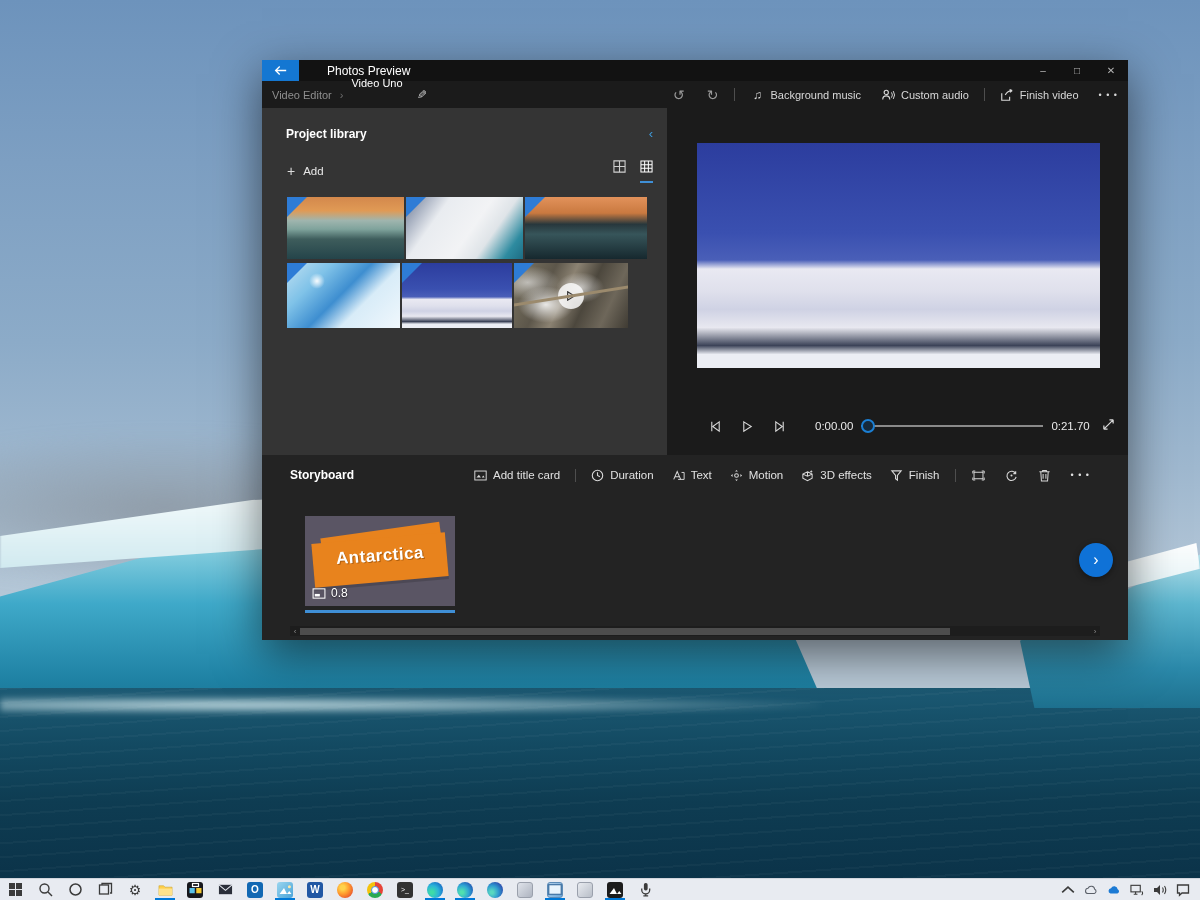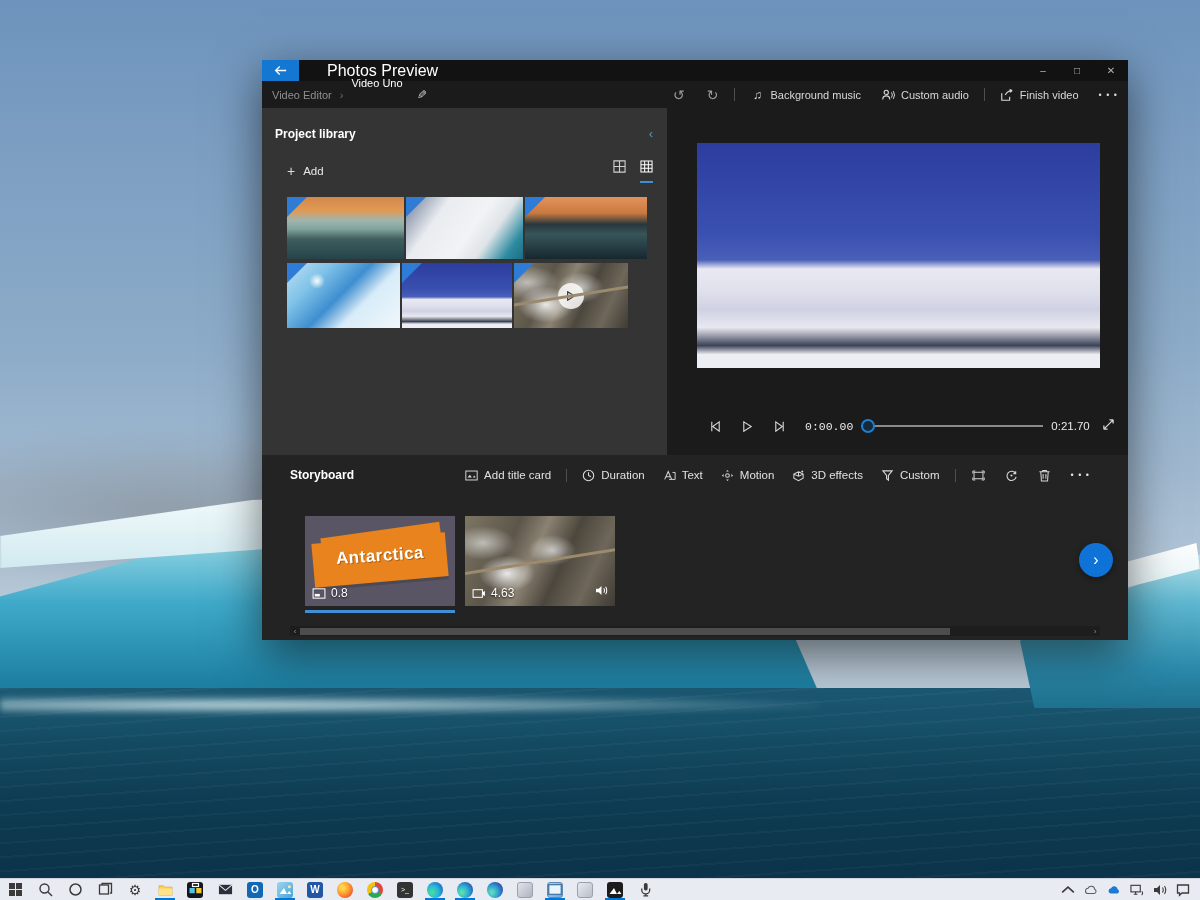--- a/index.html
+++ b/index.html
@@ -33,21 +33,21 @@
     background:linear-gradient(180deg,#ffffff,#d8eef3);
     filter:blur(1px); }
 
   
   .window { position:absolute; left:262px; top:60px; width:866px; height:580px;
     background:#1b1b1b; box-shadow:0 14px 44px rgba(0,0,0,.55); color:#e8e8e8; }
   .titlebar { position:relative; height:21px; background:#121212; display:flex; align-items:center; }
   .back-btn { width:37px; height:21px; background:#1477d2; display:flex; align-items:center;
     justify-content:center; cursor:pointer; }
   .back-btn svg { width:13px; height:11px; }
-  .tb-title { font-size:16px; color:#ffffff; margin-left:28px; }
+  .tb-title { font-size:12px; color:#ffffff; margin-left:28px; }
   .win-controls { margin-left:auto; display:flex; }
   .win-btn { width:34px; height:21px; display:flex; align-items:center; justify-content:center;
     color:#b5b5b5; font-size:10px; cursor:pointer; }
 
   .menubar { position:relative; height:27px; background:#1b1b1b; display:flex; align-items:center;
     font-size:11px; }
   .crumb-parent { color:#8f8f8f; margin-left:10px; }
   .crumb-sep { color:#6f6f6f; margin:0 8px; font-size:11px; }
   .crumb-current { color:#ffffff; position:relative; padding-bottom:21px;
     border-bottom:2px solid #3f8fd6; }
@@ -55,21 +55,21 @@
   .menu-right { margin-left:auto; display:flex; align-items:center; height:100%; }
   .mr-btn { display:flex; align-items:center; gap:6px; color:#d8d8d8; padding:0 10px; height:100%;
     cursor:pointer; white-space:nowrap; }
   .mr-icon { width:14px; height:14px; display:flex; align-items:center; justify-content:center;
     color:#d8d8d8; font-size:12px; }
   .mr-sep { width:1px; height:13px; background:#4e4e4e; margin:0 5px; }
   .undo-redo { color:#9a9a9a; font-size:14px; padding:0 11px; cursor:pointer; }
 
   .content { display:flex; height:347px; }
   .library { width:405px; background:#343434; position:relative; }
-  .lib-head { display:flex; align-items:center; padding:18px 14px 0 13px; }
+  .lib-head { display:flex; align-items:center; padding:18px 14px 0 24px; }
   .lib-title { font-size:12px; font-weight:700; color:#ffffff; }
   .lib-collapse { margin-left:auto; color:#3f9bdc; font-size:13px; cursor:pointer; }
   .lib-actions { display:flex; align-items:center; padding:18px 14px 0 25px; }
   .add-btn { display:flex; align-items:center; gap:8px; color:#e6e6e6; font-size:11.5px; cursor:pointer; }
   .add-plus { font-size:14px; color:#dcdcdc; }
   .view-toggles { margin-left:auto; display:flex; gap:14px; }
   .vt { padding-bottom:4px; cursor:pointer; }
   .vt.active { border-bottom:2px solid #3f8fd6; }
   .thumb-grid { padding:14px 0 0 25px; }
   .thumb-row { display:flex; gap:2px; margin-bottom:4px; }
@@ -81,21 +81,21 @@
     display:flex; align-items:center; justify-content:center; }
   .play-badge svg { width:10px; height:10px; }
 
   .preview { flex:1; position:relative; background:#1b1b1b; }
   .video-frame { position:absolute; left:30px; top:35px; width:403px; height:225px; overflow:hidden; }
   .transport { position:absolute; left:0; bottom:14px; width:100%; height:30px;
     display:flex; align-items:center; }
   .tr-btn { width:32px; display:flex; justify-content:center; cursor:pointer; }
   .tr-btn svg { width:13px; height:13px; }
   .time { font-size:11.5px; color:#eaeaea; }
-  .cur-time { margin-left:10px;font-family:Liberation Mono, monospace; }
+  .cur-time { margin-left:20px; }
   .slider { position:relative; width:182px; height:14px; margin:0 8px; cursor:pointer; }
   .slider-track { position:absolute; left:0; top:6px; width:100%; height:2px; background:#8a8a8a; }
   .slider-thumb { position:absolute; left:0px; top:0px; width:14px; height:14px; border-radius:50%;
     background:#16293a; border:2.5px solid #1b7fd4; }
   .expand-btn { margin-left:12px; cursor:pointer; }
   .expand-btn svg { width:13px; height:13px; }
 
   .storyboard { position:relative; height:185px; background:#232323; }
   .sb-head { display:flex; align-items:center; height:40px; padding:0 28px 0 28px; font-size:11.5px; }
   .sb-title { font-weight:700; color:#ffffff; font-size:12px; }
@@ -366,21 +366,21 @@
             <svg viewBox="0 0 14 14">
               <path d="M7 3 L12 5.5 V10 L7 12.5 L2 10 V5.5 Z M7 3 V7.8 M2 5.5 L7 7.8 L12 5.5" fill="none" stroke="#d8d8d8" stroke-width="1.1"></path>
               <path d="M11 1 l.5 1.2 L12.7 2.7 l-1.2 .5 L11 4.4 l-.5 -1.2 L9.3 2.7 l1.2 -.5 Z" fill="#d8d8d8"></path>
             </svg>
             <span>3D effects</span>
           </div>
           <div class="sb-btn">
             <svg viewBox="0 0 14 14">
               <path d="M2 2 h10 l-4 5 v5 l-2 -1.5 V7 Z" fill="none" stroke="#d8d8d8" stroke-width="1.2"></path>
             </svg>
-            <span>Custom</span>
+            <span>Finish</span>
           </div>
           <span class="sb-sep"></span>
           <div class="sb-iconbtn">
             <svg viewBox="0 0 16 13">
               <rect x="2.5" y="2.5" width="11" height="8" fill="none" stroke="#d8d8d8" stroke-width="1.2"></rect>
               <path d="M1 4 V1 h3 M12 1 h3 v3 M15 9 v3 h-3 M4 12 H1 V9" fill="none" stroke="#d8d8d8" stroke-width="1.2"></path>
             </svg>
           </div>
           <div class="sb-iconbtn">
             <svg viewBox="0 0 14 14">
@@ -405,35 +405,20 @@
           <div class="brush"></div>
           <div class="tc-text">Antarctica</div>
           <div class="clip-meta">
             <svg viewBox="0 0 16 13">
               <rect x="1" y="1" width="14" height="11" fill="none" stroke="#fff" stroke-width="1.2"></rect>
               <rect x="3" y="7" width="6" height="3" fill="#fff"></rect>
             </svg>
             <span>0.8</span>
           </div>
         </div>
-        <div class="clip art-waterfall">
-          <div class="clip-meta">
-            <svg viewBox="0 0 16 13">
-              <rect x="1" y="2" width="11" height="9" fill="none" stroke="#fff" stroke-width="1.2"></rect>
-              <path d="M12 5 L15 3.5 V9.5 L12 8 Z" fill="#fff"></path>
-            </svg>
-            <span>4.63</span>
-          </div>
-          <div class="clip-audio">
-            <svg viewBox="0 0 14 12">
-                <path d="M1 4 h3 l3 -3 v10 l-3 -3 h-3 Z" fill="#fff"></path>
-                <path d="M9.5 3.5 q1.5 2.5 0 5 M11.5 2 q2.5 4 0 8" fill="none" stroke="#fff" stroke-width="1.1"></path>
-              </svg>
-          </div>
-        </div>
       </div>
       <div class="clip-sel-bar"></div>
       <div class="next-circle">›</div>
 
       <div class="hscroll">
         <div class="hs-arrow">‹</div>
         <div class="hs-track">
           <div class="hs-thumb"></div>
         </div>
         <div class="hs-arrow">›</div>

